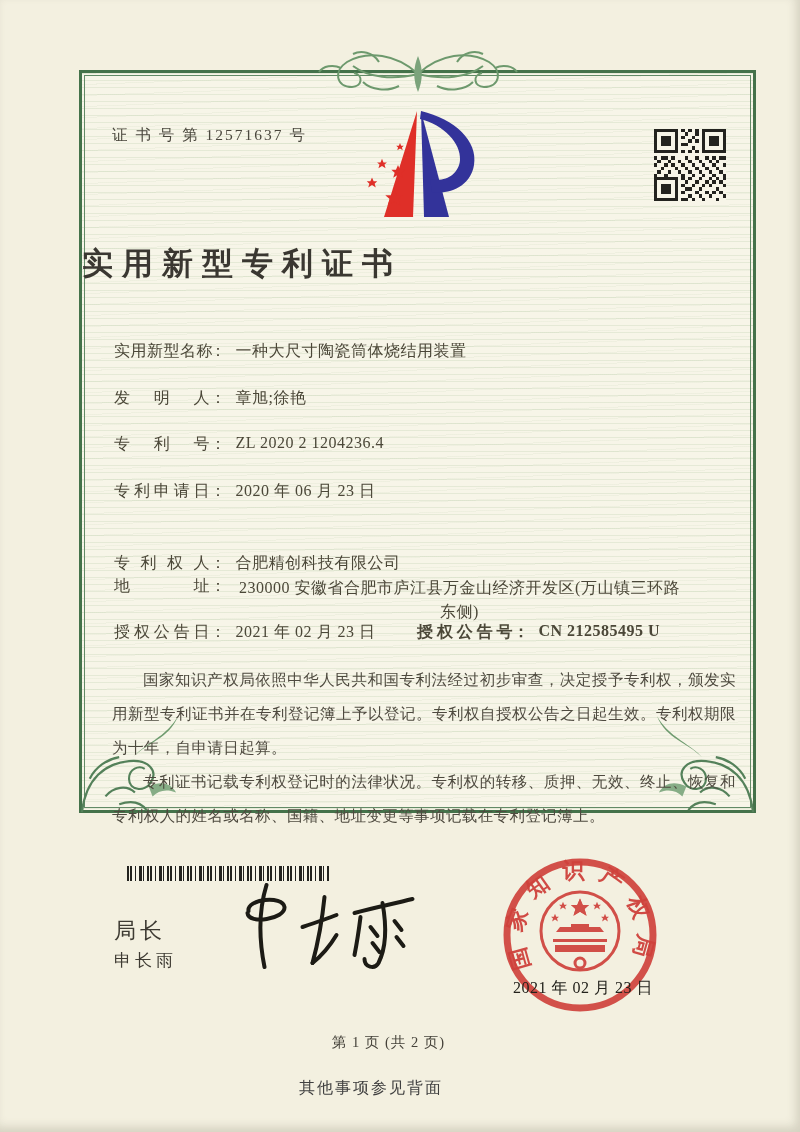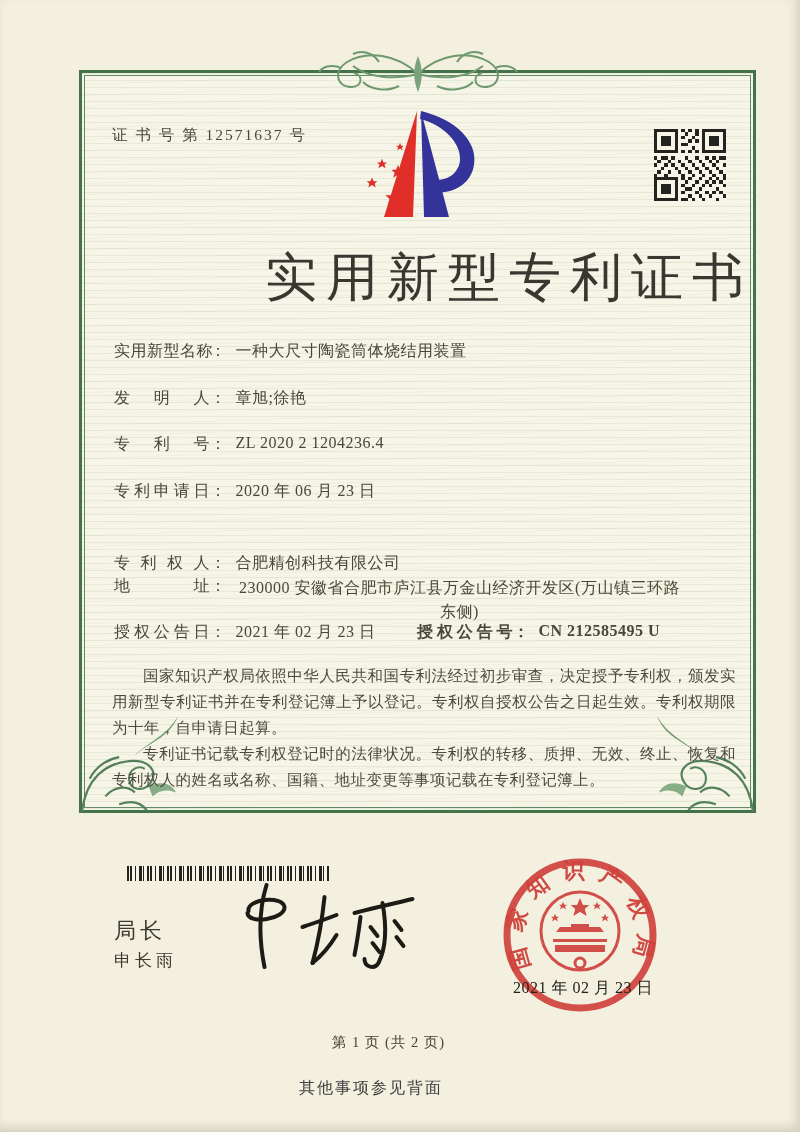--- a/index.html
+++ b/index.html
@@ -19,34 +19,34 @@
   .top-orn { position:absolute; left:50%; top:-35px; transform:translateX(-50%); }
   .corn { position:absolute; bottom:-8px; }
   .corn-l { left:-6px; }
   .corn-r { right:-6px; transform:scaleX(-1); }
 
   .cert-no { position:absolute; left:30px; top:52px; font-size:15.5px; letter-spacing:2px; color:#4a473d; }
 
   .logo { position:absolute; left:270px; top:34px; width:140px; height:118px; }
   .qr   { position:absolute; left:572px; top:56px; width:72px; height:72px; }
 
-  .title { position:absolute; left:0; top:170px; width:100%; text-align:right;
-           font-size:52px; font-weight:normal; letter-spacing:9px; color:#3a3731; }
+  .title { position:absolute; left:0; top:170px; width:100%; text-align:left;
+           font-size:31px; font-weight:bold; letter-spacing:9px; color:#3a3731; }
 
   .row { position:absolute; left:32px; font-size:16px; color:#4b4738; letter-spacing:.5px; white-space:nowrap; }
   .flabel { display:inline-block; width:96px; text-align:justify; text-align-last:justify; vertical-align:top; }
   .colon  { display:inline-block; vertical-align:top; }
   .fvalue { display:inline-block; margin-left:9px; vertical-align:top; white-space:normal; }
   .r1{top:268px}.r2{top:315px}.r3{top:361px}.r4{top:408px}.r5{top:480px}
   .r6{top:503px}.r6 .fvalue{width:448px; line-height:24px;text-align:center;}
   .r7{top:549px}
   .pair2 { position:absolute; left:303px; top:0; white-space:nowrap;font-weight:bold; }
 
   .paras { position:absolute; left:30px; top:590px; width:624px; font-size:15.5px;
-           line-height:26px; color:#4e4a3f; text-align:justify; letter-spacing:.4px; }
+           line-height:34px; color:#4e4a3f; text-align:justify; letter-spacing:.4px; }
   .paras p { text-indent:2em; }
 
   .barcode { position:absolute; left:45px; top:793px; width:202px; height:15px;
     background:repeating-linear-gradient(90deg,#23231f 0 2px,#f7f5e8 2px 3px,#23231f 3px 5px,#f7f5e8 5px 8px,#23231f 8px 9px,#f7f5e8 9px 12px,#23231f 12px 15px,#f7f5e8 15px 16px,#23231f 16px 17px,#f7f5e8 17px 20px); }
 
   .officer-title { position:absolute; left:32px; top:843px; font-size:22px; letter-spacing:4px; color:#3e3b33; }
   .officer-name  { position:absolute; left:32px; top:876px; font-size:17px; letter-spacing:4px; color:#3e3b33; }
   .signature { position:absolute; left:148px; top:798px; }
 
   .seal { position:absolute; left:418px; top:782px; width:160px; height:160px; }

